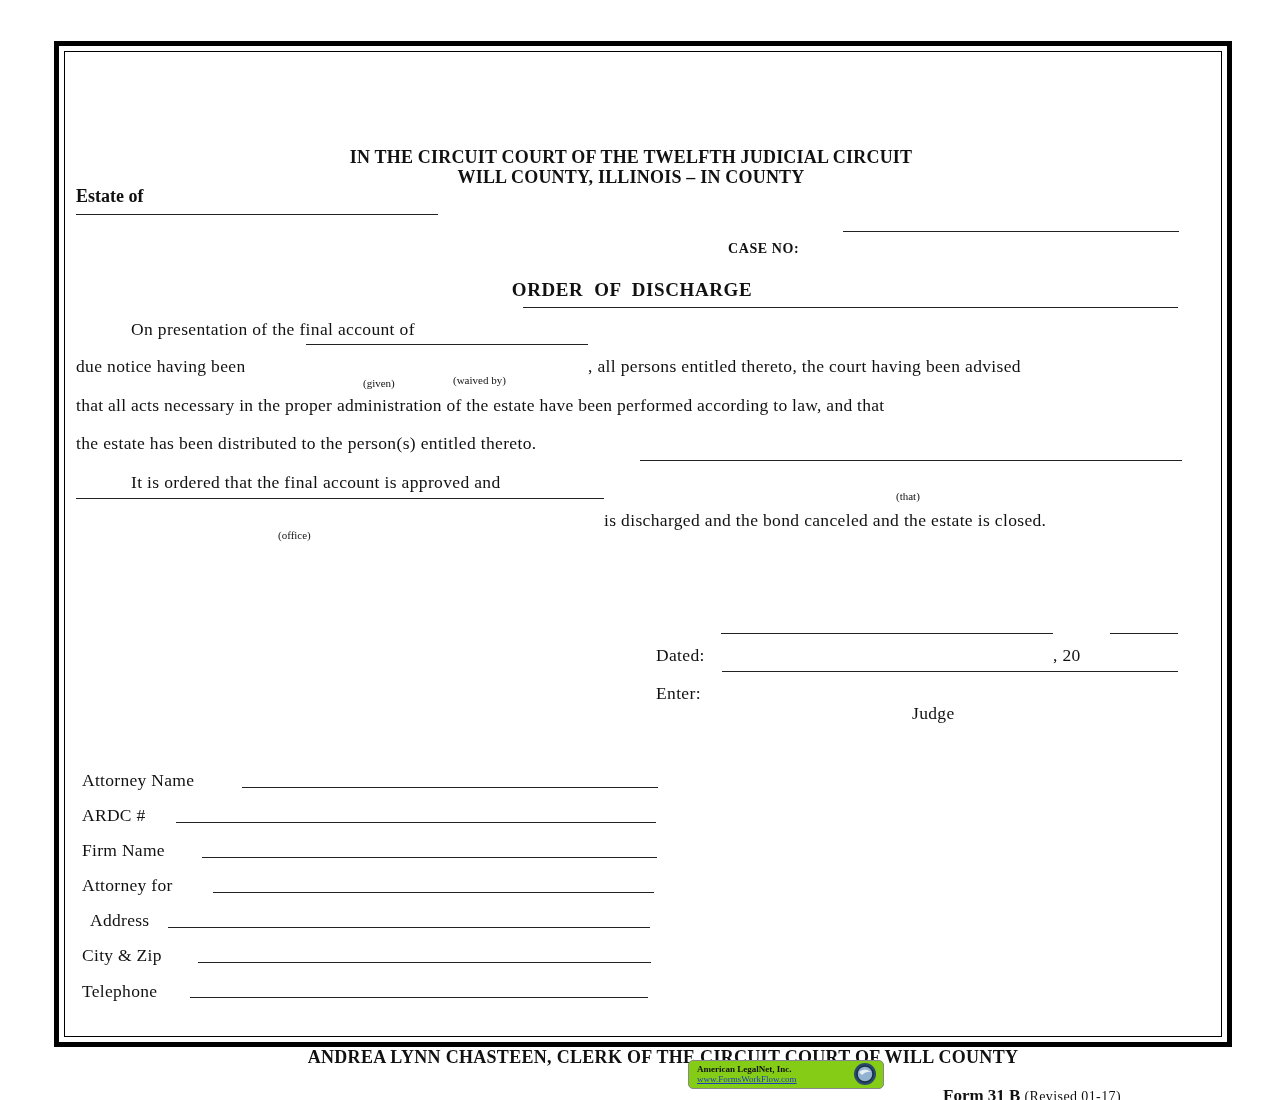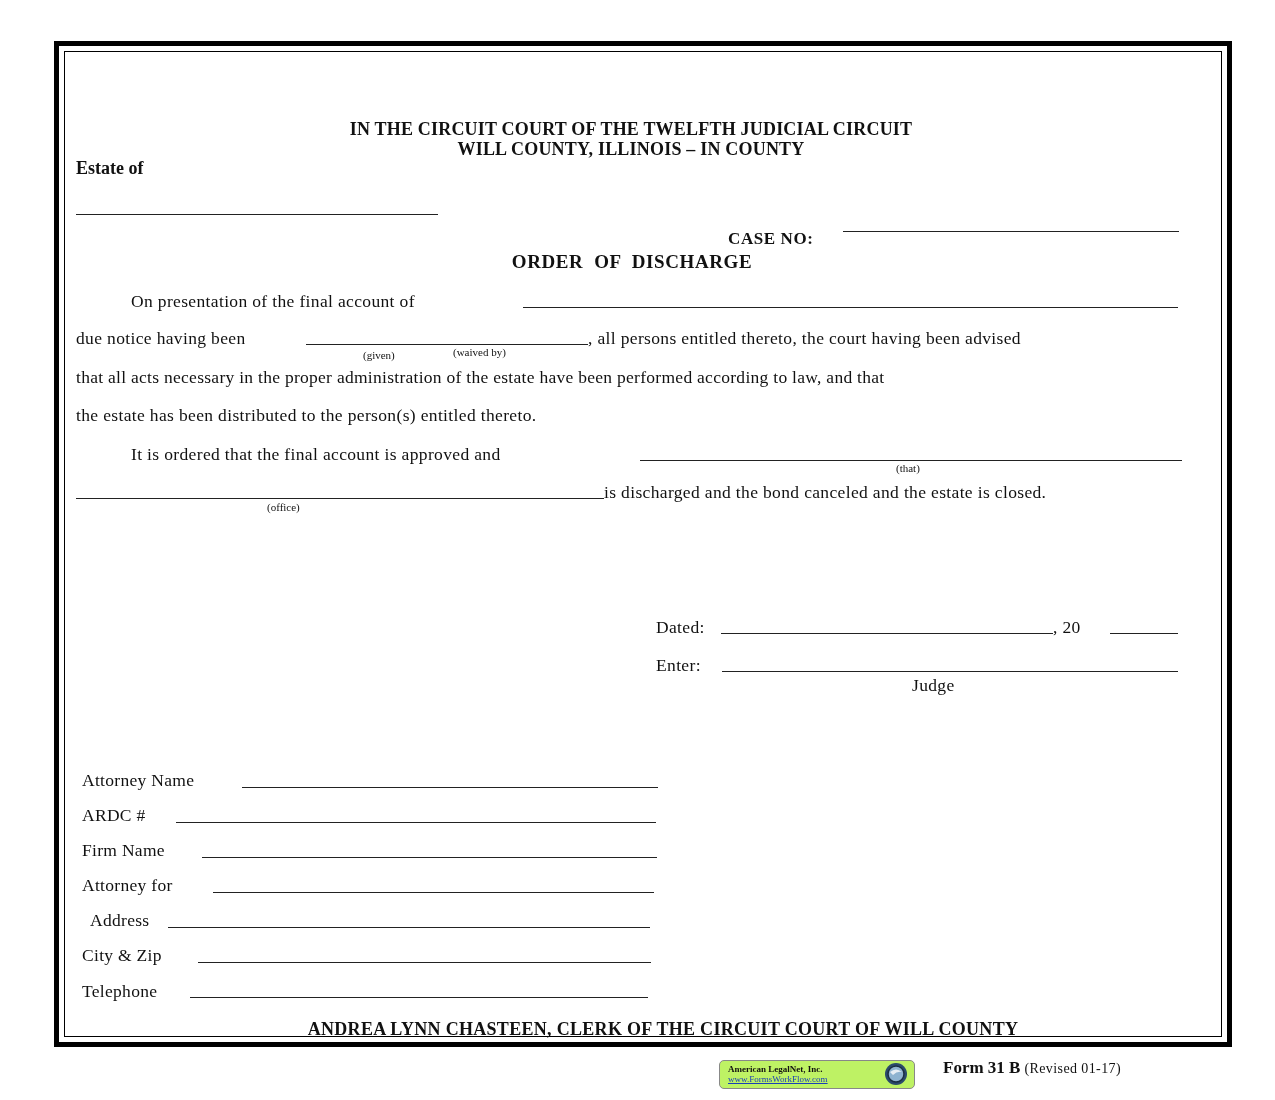--- a/index.html
+++ b/index.html
@@ -2,30 +2,30 @@
 <html><head>
 <meta charset="utf-8">
 <style>
   html, body { margin: 0; padding: 0; background: #ffffff; }
   body { width: 1275px; height: 1100px; position: relative; overflow: hidden;
          font-family: "Liberation Serif", "DejaVu Serif", serif; color: #111; }
   .frame-outer { position: absolute; left: 54px; top: 41px; width: 1168px; height: 996px;
                  border: 5px solid #000; }
   .frame-inner { position: absolute; left: 5px; top: 5px; right: 5px; bottom: 5px;
                  border: 1px solid #000; }
-  .abs { position: absolute; white-space: nowrap; }
+  .abs { position: absolute; white-space: nowrap; margin-top: 28px; }
   .bold { font-weight: bold; }
   .hdr { font-size: 18px; font-weight: bold; letter-spacing: 0.2px; text-align: center; left: 0; width: 1262px; }
   .body-text { font-size: 17.5px; letter-spacing: 0.35px; }
   .line { position: absolute; border-bottom: 1.5px solid #222; height: 0; }
   .tiny { font-size: 11px; }
   .field-row { position: absolute; left: 82px; font-size: 17.5px; letter-spacing: 0.3px; }
   .clerk { font-size: 18px; font-weight: bold; letter-spacing: 0.3px; }
-  .logo { position: absolute; left: 719px; top: 1060px; width: 194px; height: 27px;
-          border: 1px solid #888; border-radius: 5px; background: #bef264; }
+  .logo { position: absolute; left: 688px; top: 1060px; width: 194px; height: 27px;
+          border: 1px solid #888; border-radius: 5px; background: #84cc16; }
   .logo .l1 { position: absolute; left: 8px; top: 3px; font-size: 9px; font-weight: bold; color: #111; }
   .logo .l2 { position: absolute; left: 8px; top: 13px; font-size: 9px; color: #1a3fb8; text-decoration: underline; }
   .logo .globe { position: absolute; right: 6px; top: 1px; width: 24px; height: 24px; }
   .formno { font-size: 17px; font-weight: bold; }
   .revised { font-size: 14px; font-weight: normal; letter-spacing: 0.4px; }
 </style>
 </head>
 <body>
 
 <div class="frame-outer">
@@ -33,21 +33,21 @@
 </div>
 
 <div class="abs hdr" style="top:119px;">IN THE CIRCUIT COURT OF THE TWELFTH JUDICIAL CIRCUIT</div>
 <div class="abs hdr" style="top:139px;">WILL COUNTY, ILLINOIS – IN COUNTY</div>
 
 <div class="abs bold" style="left:76px; top:158px; font-size:18px;">Estate of</div>
 <div class="line" style="left:76px; top:214px; width:362px;">
   <span class="abs" style="left:0; bottom:2px; font-size:16px;"></span>
 </div>
 
-<div class="abs bold" style="left:728px; top:229px; font-size:17px; letter-spacing:0.6px;">CASE NO:</div>
+<div class="abs bold" style="left:728px; top:213px; font-size:14px; letter-spacing:0.6px;">CASE NO:</div>
 <div class="line" style="left:843px; top:231px; width:336px;">
   <span class="abs" style="left:4px; bottom:2px; font-size:16px;"></span>
 </div>
 
 <div class="abs bold" style="left:0; width:1264px; text-align:center; top:251px; font-size:19px; letter-spacing:0.6px; white-space:pre;">ORDER  OF  DISCHARGE</div>
 
 <div class="abs body-text" style="left:131px; top:291px;">On presentation of the final account of</div>
 <div class="line" style="left:523px; top:307px; width:655px;">
   <span class="abs" style="left:4px; bottom:2px; font-size:16px;"></span>
 </div>
@@ -65,21 +65,21 @@
 
 <div class="abs body-text" style="left:131px; top:444px;">It is ordered that the final account is approved and</div>
 <div class="line" style="left:640px; top:460px; width:542px;">
   <span class="abs" style="left:4px; bottom:2px; font-size:16px;"></span>
 </div>
 <div class="abs tiny" style="left:896px; top:462px;">(that)</div>
 
 <div class="line" style="left:76px; top:498px; width:528px;">
   <span class="abs" style="left:4px; bottom:2px; font-size:16px;"></span>
 </div>
-<div class="abs tiny" style="left:267px; top:501px;">(office)</div>
+<div class="abs tiny" style="left:278px; top:501px;">(office)</div>
 <div class="abs body-text" style="left:604px; top:482px;font-family:Liberation Serif, serif;">is discharged and the bond canceled and the estate is closed.</div>
 
 <div class="abs body-text" style="left:656px; top:617px;">Dated:</div>
 <div class="line" style="left:721px; top:633px; width:332px;">
   <span class="abs" style="left:4px; bottom:2px; font-size:16px;"></span>
 </div>
 <div class="abs body-text" style="left:1053px; top:617px;">, 20</div>
 <div class="line" style="left:1110px; top:633px; width:68px;">
   <span class="abs" style="left:4px; bottom:2px; font-size:16px;"></span>
 </div>

